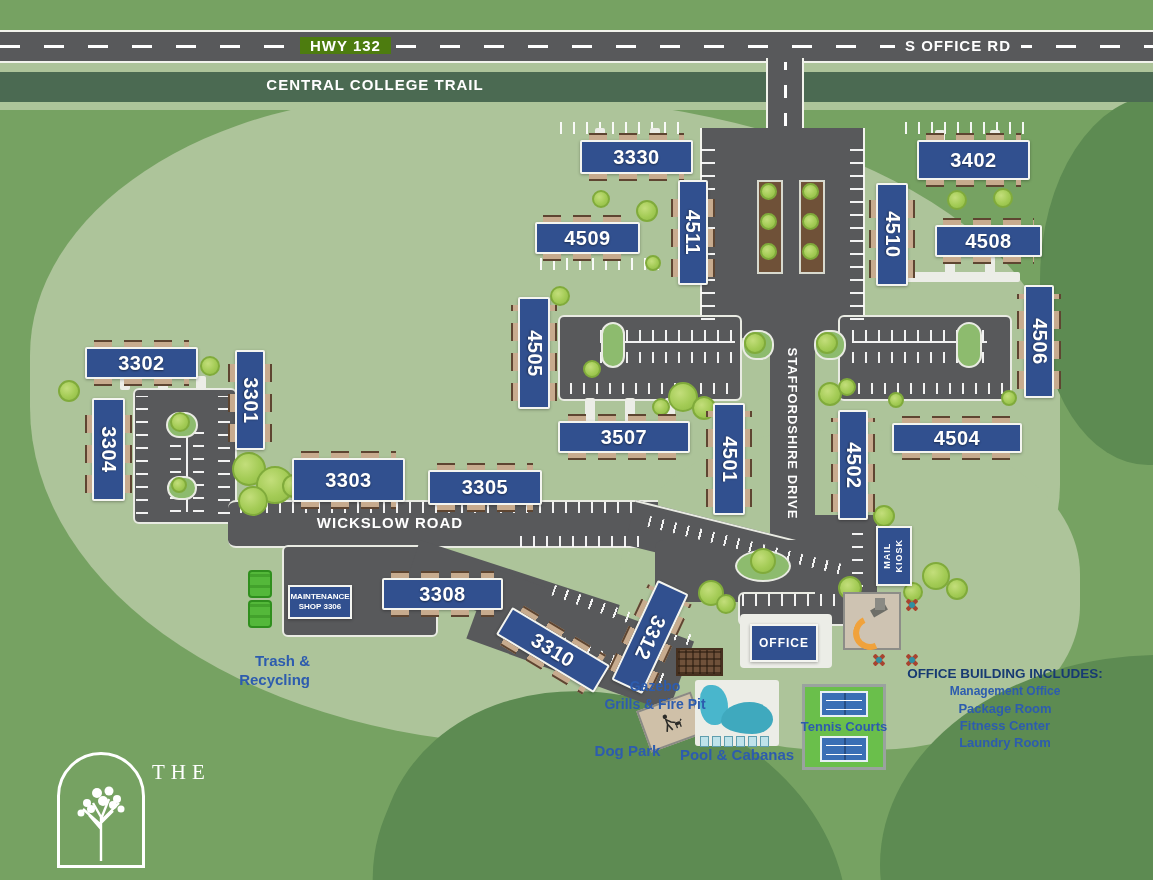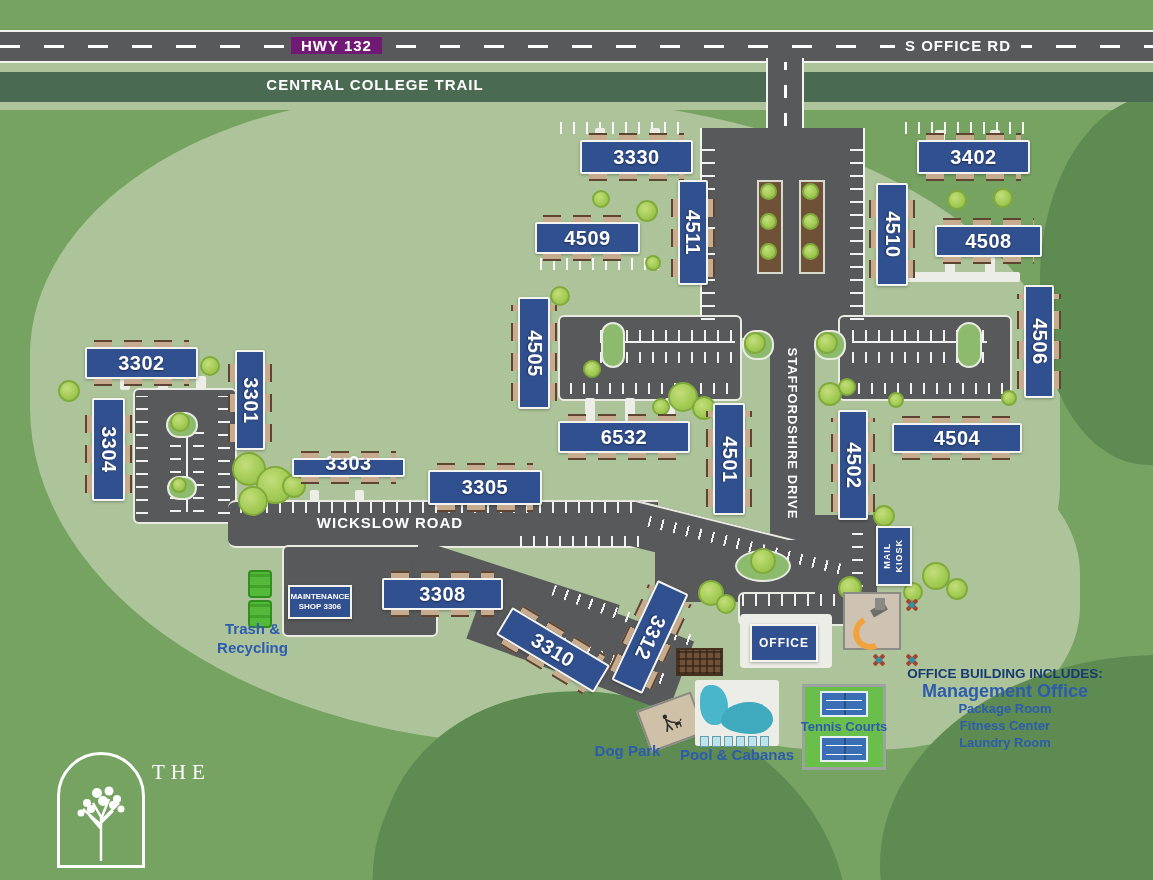--- a/index.html
+++ b/index.html
@@ -72,21 +72,21 @@
   <div class="dark" style="left:1040px;top:95px;width:240px;height:370px;border-radius:50% 0 0 45%;"></div>
   <div class="dark" style="left:370px;top:700px;width:480px;height:400px;border-radius:48%;transform:rotate(22deg);"></div>
   <div class="dark" style="left:880px;top:655px;width:560px;height:420px;border-radius:50%;"></div>
 
   <div class="trail"></div>
   <div class="roadlbl" style="left:265px;top:76px;width:220px;text-align:center;">CENTRAL COLLEGE TRAIL</div>
 
   <div class="road" style="left:0;top:30px;width:1153px;height:33px;border-top:2.5px solid #f2f3ec;border-bottom:2.5px solid #f2f3ec;box-sizing:border-box;z-index:3;">
     <div class="dash-h" style="left:0;top:13px;width:1153px;"></div>
   </div>
-  <div class="roadlbl" style="left:291px;top:37px;background:#701a75;padding:0 10px;">HWY 132</div>
+  <div class="roadlbl" style="left:300px;top:37px;background:#4d7c0f;padding:0 10px;">HWY 132</div>
   <div class="roadlbl" style="left:895px;top:37px;background:#58595b;padding:0 10px;">S OFFICE RD</div>
 
   <div class="road" style="left:766px;top:58px;width:38px;height:74px;border-left:2.5px solid #f2f3ec;border-right:2.5px solid #f2f3ec;box-sizing:border-box;">
     <div class="dash-v" style="left:16px;top:4px;height:64px;"></div>
   </div>
   <div class="road" style="left:700px;top:128px;width:165px;height:210px;border-left:2.5px solid #f2f3ec;border-right:2.5px solid #f2f3ec;box-sizing:border-box;"></div>
   <div class="road" style="left:770px;top:330px;width:45px;height:285px;"></div>
   <div class="roadlbl" style="left:712px;top:420px;width:160px;text-align:center;font-size:13px;transform:rotate(90deg);">STAFFORDSHIRE DRIVE</div>
 
   <div class="median" style="left:757px;top:180px;width:22px;height:90px;"></div>
@@ -191,21 +191,21 @@
   <div class="tree" style="left:946px;top:578px;width:22px;height:22px;"></div>
   <div class="tree" style="left:903px;top:582px;width:20px;height:20px;"></div>
   <div class="tree" style="left:838px;top:576px;width:24px;height:24px;"></div>
   <div class="tree" style="left:698px;top:580px;width:26px;height:26px;"></div>
   <div class="tree" style="left:716px;top:594px;width:20px;height:20px;"></div>
   <div class="tree" style="left:438px;top:578px;width:18px;height:18px;"></div>
 
   <div class="bldg bh" style="left:580px;top:140px;width:113px;height:34px;">
       <span class="num">3330</span>
     </div>
-  <div class="bldg bh" style="left:917px;top:140px;width:113px;height:34px;">
+  <div class="bldg bh" style="left:917px;top:140px;width:113px;height:40px;">
       <span class="num">3402</span>
     </div>
   <div class="bldg bv" style="left:678px;top:180px;width:30px;height:105px;">
       <span class="num">4511</span>
     </div>
   <div class="bldg bh" style="left:535px;top:222px;width:105px;height:32px;">
       <span class="num">4509</span>
     </div>
   <div class="bldg bv" style="left:876px;top:183px;width:32px;height:103px;">
       <span class="num">4510</span>
@@ -222,32 +222,32 @@
   <div class="bldg bh" style="left:85px;top:347px;width:113px;height:32px;">
       <span class="num">3302</span>
     </div>
   <div class="bldg bv" style="left:235px;top:350px;width:30px;height:100px;">
       <span class="num">3301</span>
     </div>
   <div class="bldg bv" style="left:92px;top:398px;width:33px;height:103px;">
       <span class="num">3304</span>
     </div>
   <div class="bldg bh" style="left:558px;top:421px;width:132px;height:32px;">
-      <span class="num">6532</span>
+      <span class="num">3507</span>
     </div>
   <div class="bldg bv" style="left:713px;top:403px;width:32px;height:112px;">
       <span class="num">4501</span>
     </div>
   <div class="bldg bv" style="left:838px;top:410px;width:30px;height:110px;">
       <span class="num">4502</span>
     </div>
   <div class="bldg bh" style="left:892px;top:423px;width:130px;height:30px;">
       <span class="num">4504</span>
     </div>
-  <div class="bldg bh" style="left:292px;top:458px;width:113px;height:19px;align-items:flex-end;">
+  <div class="bldg bh" style="left:292px;top:458px;width:113px;height:44px;">
       <span class="num">3303</span>
     </div>
   <div class="bldg bh" style="left:428px;top:470px;width:114px;height:35px;">
       <span class="num">3305</span>
     </div>
   <div class="bldg bh" style="left:382px;top:578px;width:121px;height:32px;">
       <span class="num">3308</span>
     </div>
   <div class="bldg bh" style="left:496px;top:634px;width:114px;height:32px;transform:rotate(31deg);">
       <span class="num">3310</span>
@@ -265,26 +265,30 @@
       <span style="display:block;">MAIL</span>
       <span style="display:block;">KIOSK</span>
     </span>
   </div>
   <div class="smallbldg" style="left:750px;top:624px;width:68px;height:38px;font-size:12px;letter-spacing:1px;">
     <span>OFFICE</span>
   </div>
 
   <div class="dumpster" style="left:248px;top:570px;"></div>
   <div class="dumpster" style="left:248px;top:600px;"></div>
-  <div class="bluelbl" style="left:195px;top:620px;width:115px;">
+  <div class="bluelbl" style="left:195px;top:652px;width:115px;text-align:right;">
     <span style="display:block;">Trash &amp;</span>
     <span style="display:block;">Recycling</span>
   </div>
 
   <div style="position:absolute;left:676px;top:648px;width:47px;height:28px;z-index:6;background:#6f513a;border:2px solid #46301f;box-sizing:border-box;background-image:repeating-linear-gradient(90deg,rgba(40,26,14,.55) 0 2px,transparent 2px 7px),repeating-linear-gradient(0deg,rgba(40,26,14,.55) 0 2px,transparent 2px 7px);"></div>
+  <div class="bluelbl" style="left:590px;top:678px;width:130px;font-size:14px;">
+    <span style="display:block;">Gazebo</span>
+    <span style="display:block;">Grills &amp; Fire Pit</span>
+  </div>
 
   <div style="position:absolute;left:642px;top:700px;width:54px;height:40px;z-index:6;background:#cfc0a8;border:2px solid #8a8a85;transform:rotate(-20deg);display:flex;align-items:center;justify-content:center;">
     <svg width="26" height="20" viewBox="0 0 26 20">
       <circle cx="9" cy="3" r="2.2" fill="#2b2b28"></circle>
       <path d="M9 5 L9 11 L6 18 M9 11 L12 18 M9 6 L13 10 L17 12" stroke="#2b2b28" stroke-width="1.6" fill="none"></path>
       <rect x="16" y="12" width="6" height="3.2" rx="1.5" fill="#2b2b28"></rect>
       <path d="M17 15 L17 18 M21 15 L21 18 M22 12 L23.5 10.5" stroke="#2b2b28" stroke-width="1.3"></path>
     </svg>
   </div>
   <div class="bluelbl" style="left:575px;top:742px;width:105px;">Dog Park</div>
@@ -316,21 +320,21 @@
     </div>
   <div class="pic" style="left:872px;top:653px;">
       <i></i>
     </div>
   <div class="pic" style="left:905px;top:653px;">
       <i></i>
     </div>
 
   <div style="position:absolute;left:905px;top:666px;width:200px;z-index:8;text-align:center;">
     <div style="color:#173a72;font-weight:800;font-size:13.5px;margin-bottom:2px;">OFFICE BUILDING INCLUDES:</div>
-    <div style="color:#2d5cae;font-weight:700;font-size:18px;line-height:17px;">Management Office</div>
+    <div style="color:#2d5cae;font-weight:700;font-size:12px;line-height:17px;">Management Office</div>
     <div style="color:#2d5cae;font-weight:700;font-size:13px;line-height:17px;">Package Room</div>
     <div style="color:#2d5cae;font-weight:700;font-size:13px;line-height:17px;">Fitness Center</div>
     <div style="color:#2d5cae;font-weight:700;font-size:13px;line-height:17px;">Laundry Room</div>
   </div>
 
   <div class="roadlbl" style="left:310px;top:514px;width:160px;text-align:center;">WICKSLOW ROAD</div>
 
   <div style="position:absolute;left:57px;top:752px;width:88px;height:116px;border:3px solid #fff;border-radius:46px 46px 0 0;z-index:9;display:flex;align-items:flex-end;justify-content:center;box-sizing:border-box;">
     <svg width="64" height="96" viewBox="0 0 64 96">
       <path d="M32 92 L32 48 M32 60 L20 46 M32 54 L44 42 M32 48 L24 34 M32 50 L40 30 M32 56 L14 40 M32 52 L50 34" stroke="#fff" stroke-width="2.4" fill="none"></path>

